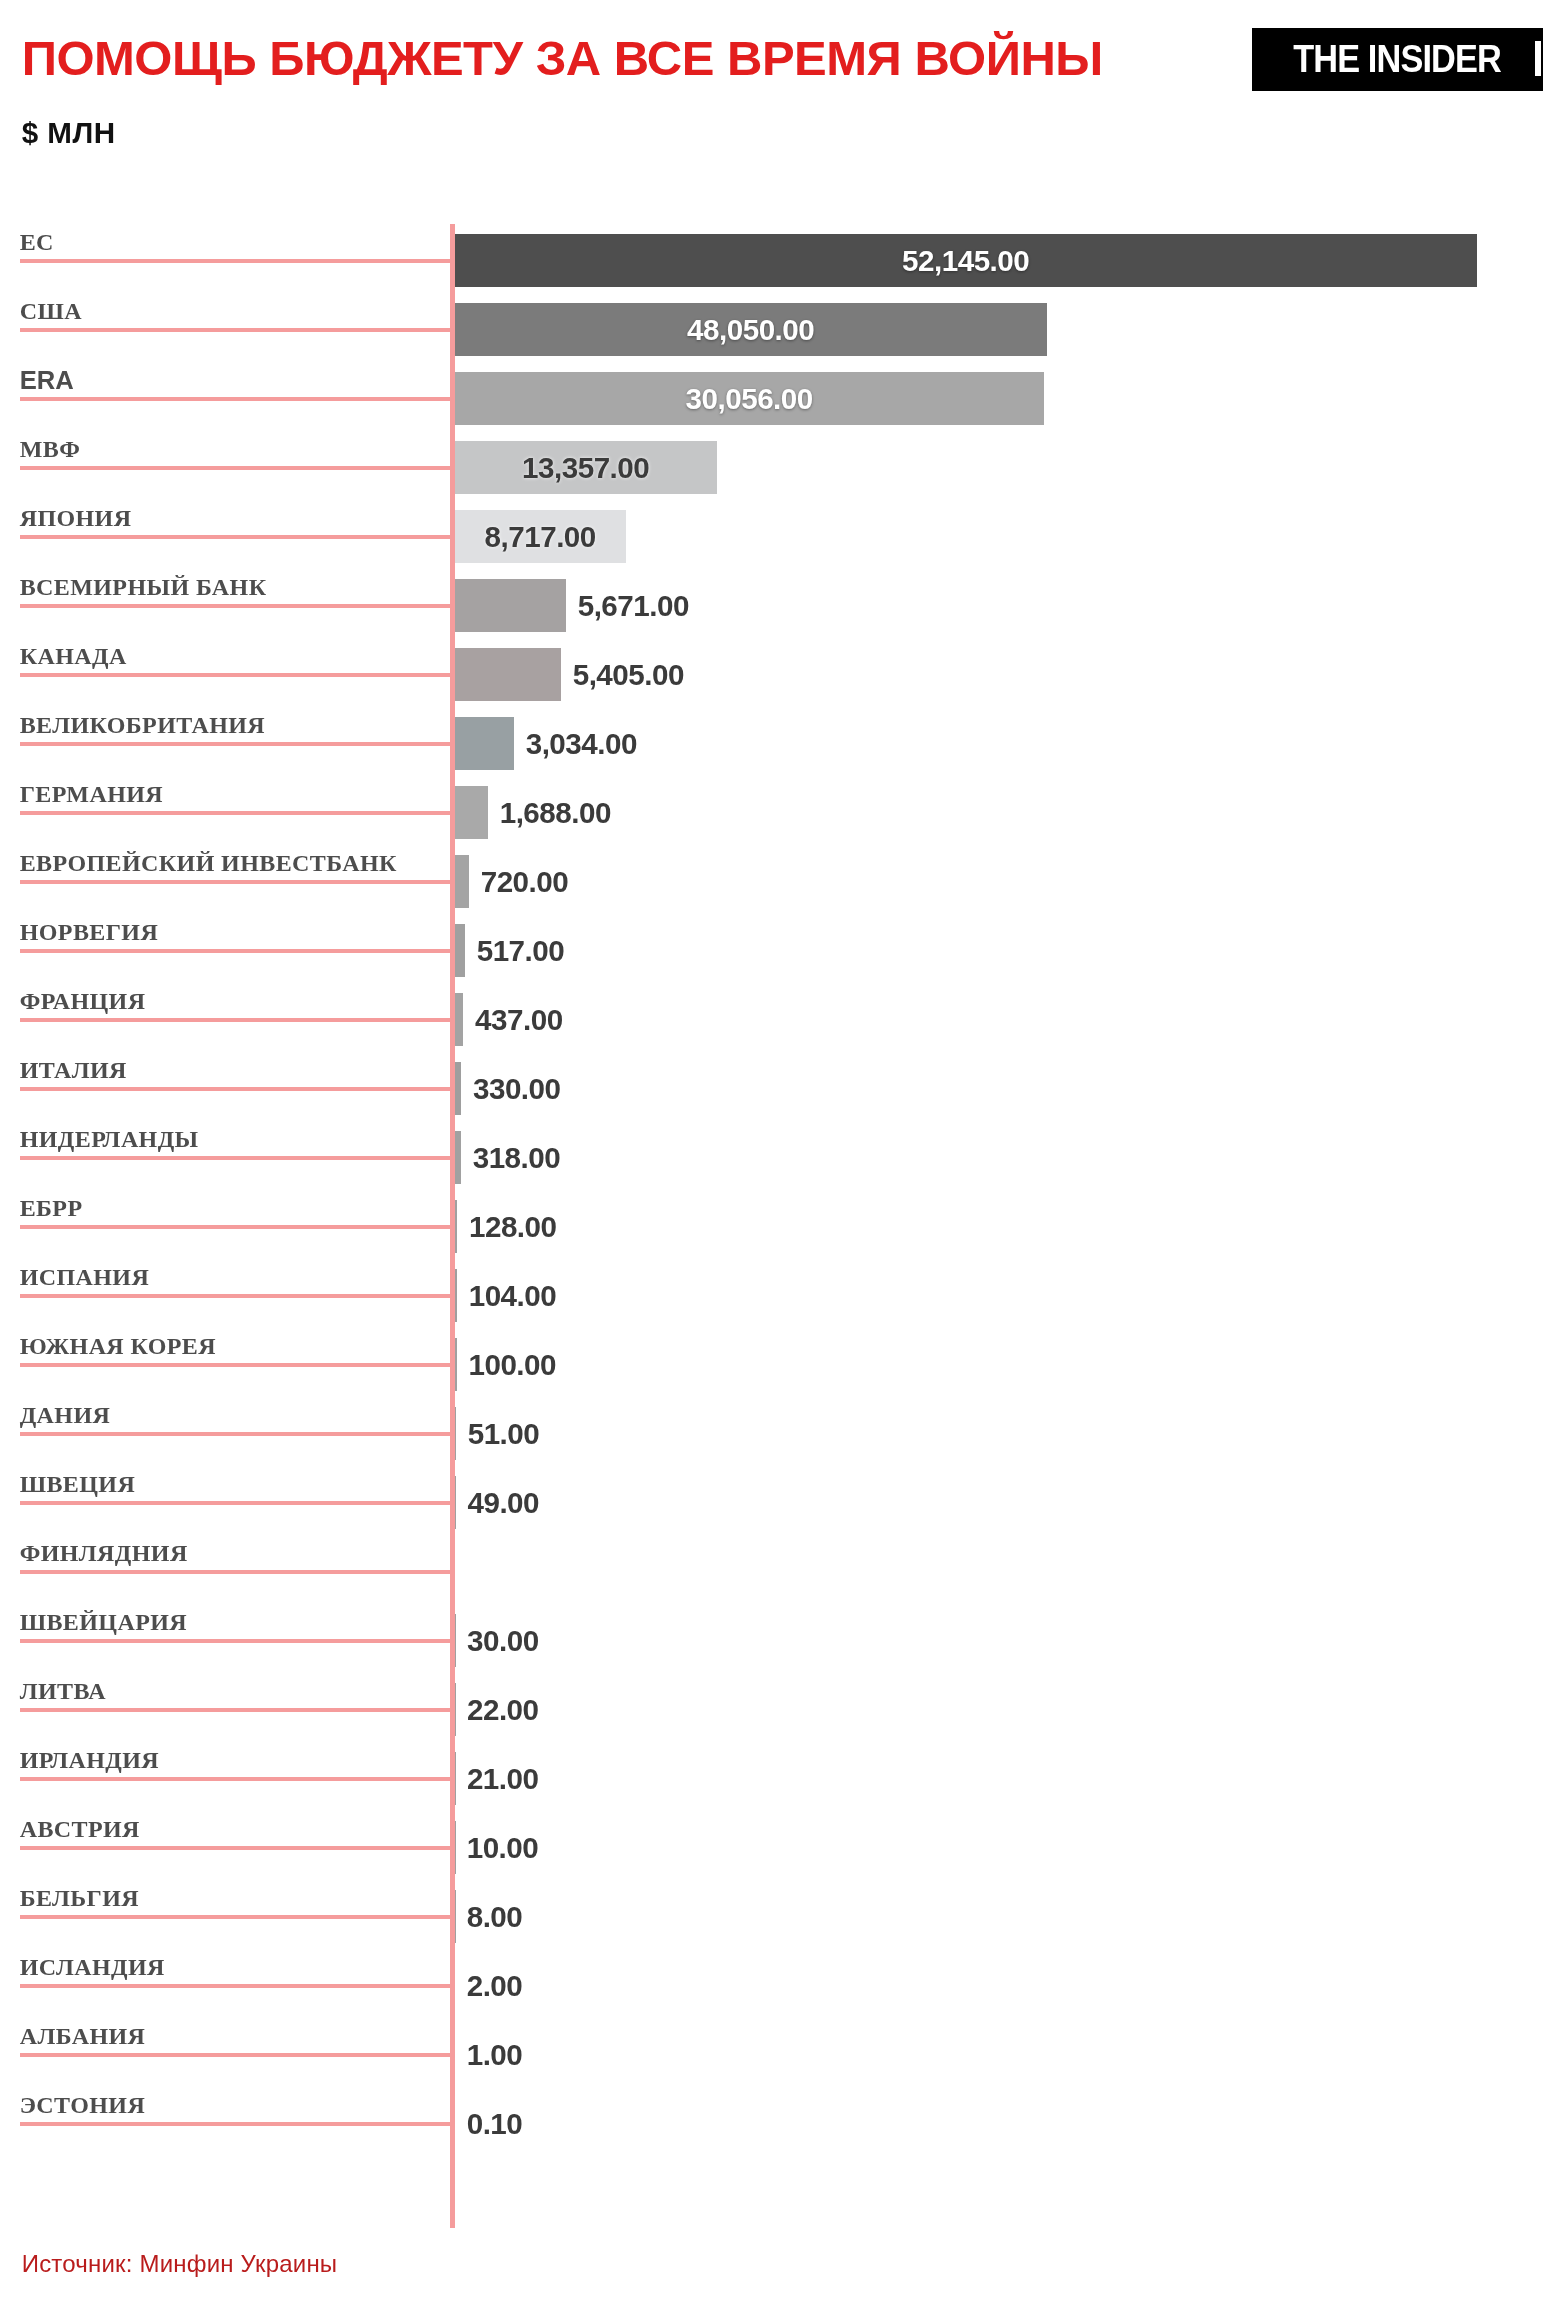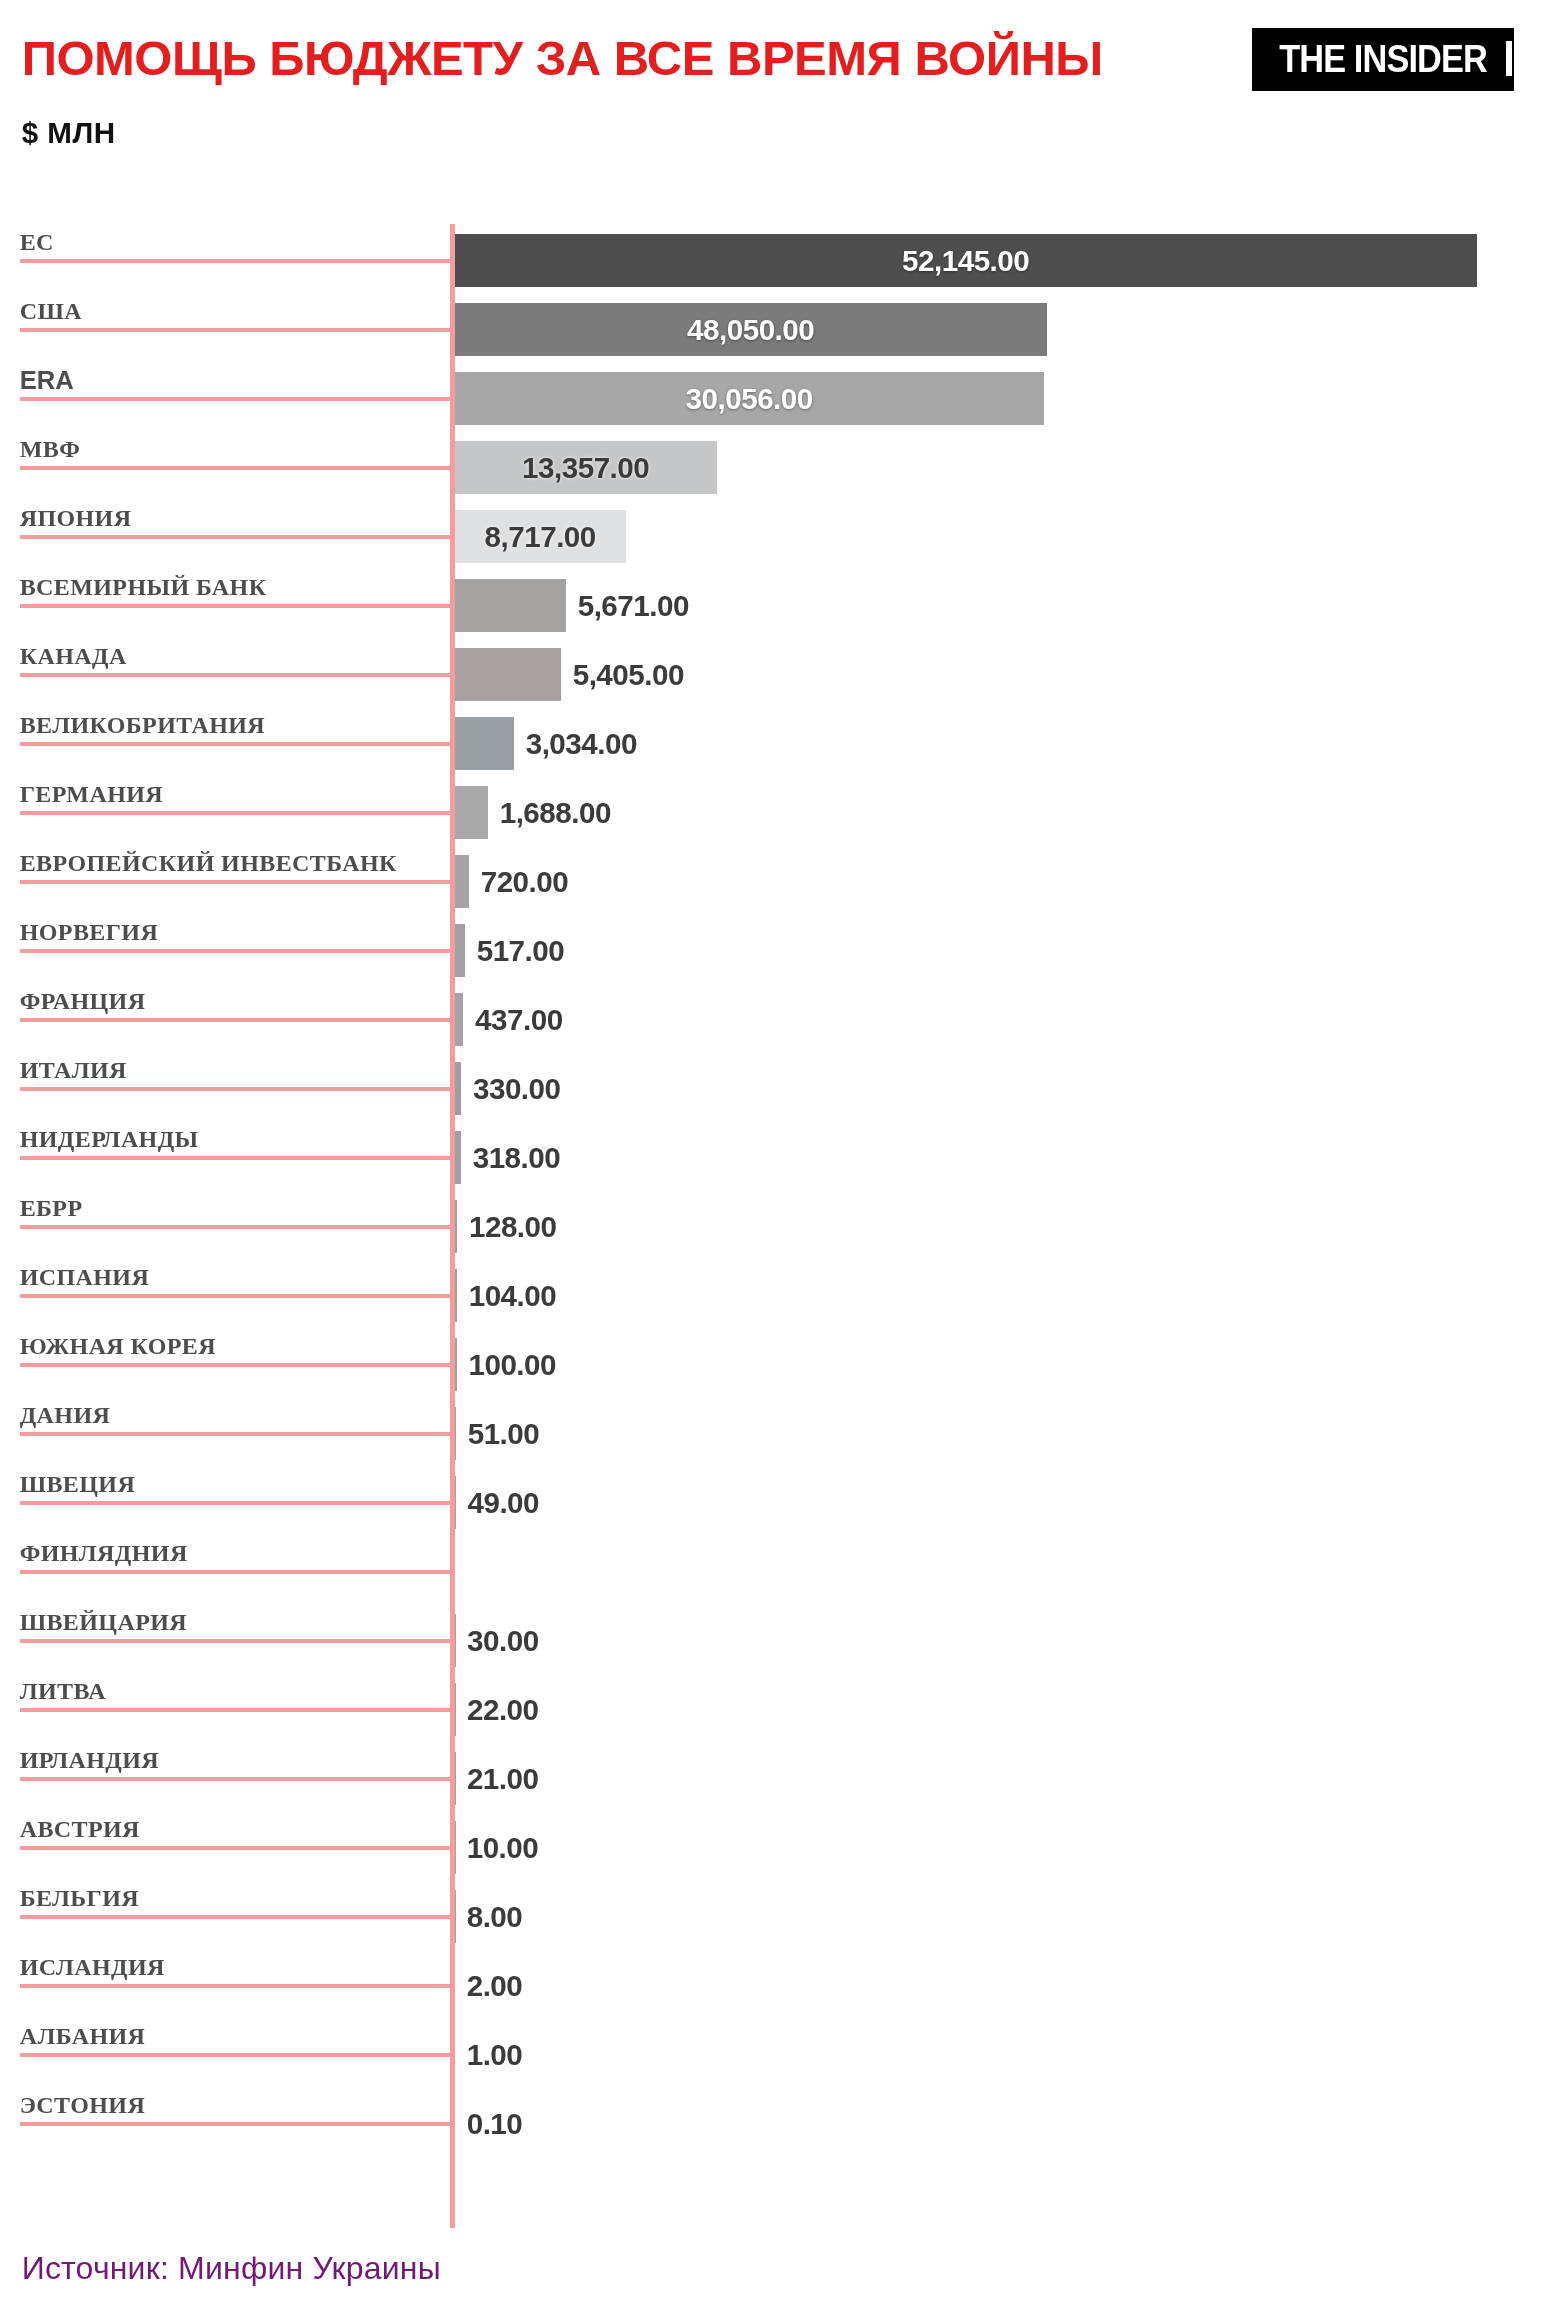--- a/index.html
+++ b/index.html
@@ -11,21 +11,21 @@
   .title{
     position:absolute;left:21.7px;top:29.6px;margin:0;
     font-size:49px;font-weight:700;letter-spacing:-0.5px;
     color:#e31e1e;white-space:nowrap;
   }
   .subtitle{
     position:absolute;left:21.7px;top:116px;
     font-size:29.6px;font-weight:700;color:#111111;letter-spacing:0.5px;
   }
   .logo{
-    position:absolute;left:1252px;top:27.6px;width:262px;height:63px;
+    position:absolute;left:1252px;top:27.6px;width:291px;height:63px;
     background:#000000;display:flex;align-items:center;justify-content:center;
   }
   .logo .logo-text{
     color:#ffffff;font-size:39px;font-weight:700;letter-spacing:-1px;
     transform:scaleX(0.88);white-space:nowrap;
   }
   .logo .cursor-bar{
     position:absolute;right:2px;top:13.8px;width:5.9px;height:35px;background:#ffffff;
   }
   
@@ -58,21 +58,21 @@
     position:absolute;top:0;height:53px;line-height:53px;
     font-size:29.6px;font-weight:700;letter-spacing:-0.5px;color:#3b3b3b;
     white-space:nowrap;
   }
   .val.inside{left:0;text-align:center;}
   .val.light{color:#ffffff;text-shadow:0 1px 3px rgba(0,0,0,0.40);text-align:center;}
   .val.dark-inside{text-shadow:0 0 3.9px rgba(255,255,255,0.85);}
   
   .source{
     position:absolute;left:21.7px;top:2250px;
-    font-size:32px;color:#701a75;letter-spacing:0.2px;
+    font-size:24px;color:#b91c1c;letter-spacing:0.2px;
   }
 </style>
 </head>
 <body>
 
 <header>
   <h1 class="title">ПОМОЩЬ БЮДЖЕТУ ЗА ВСЕ ВРЕМЯ ВОЙНЫ</h1>
   <div class="subtitle">$ МЛН</div>
   <div class="logo">
     <span class="logo-text">THE INSIDER</span>

